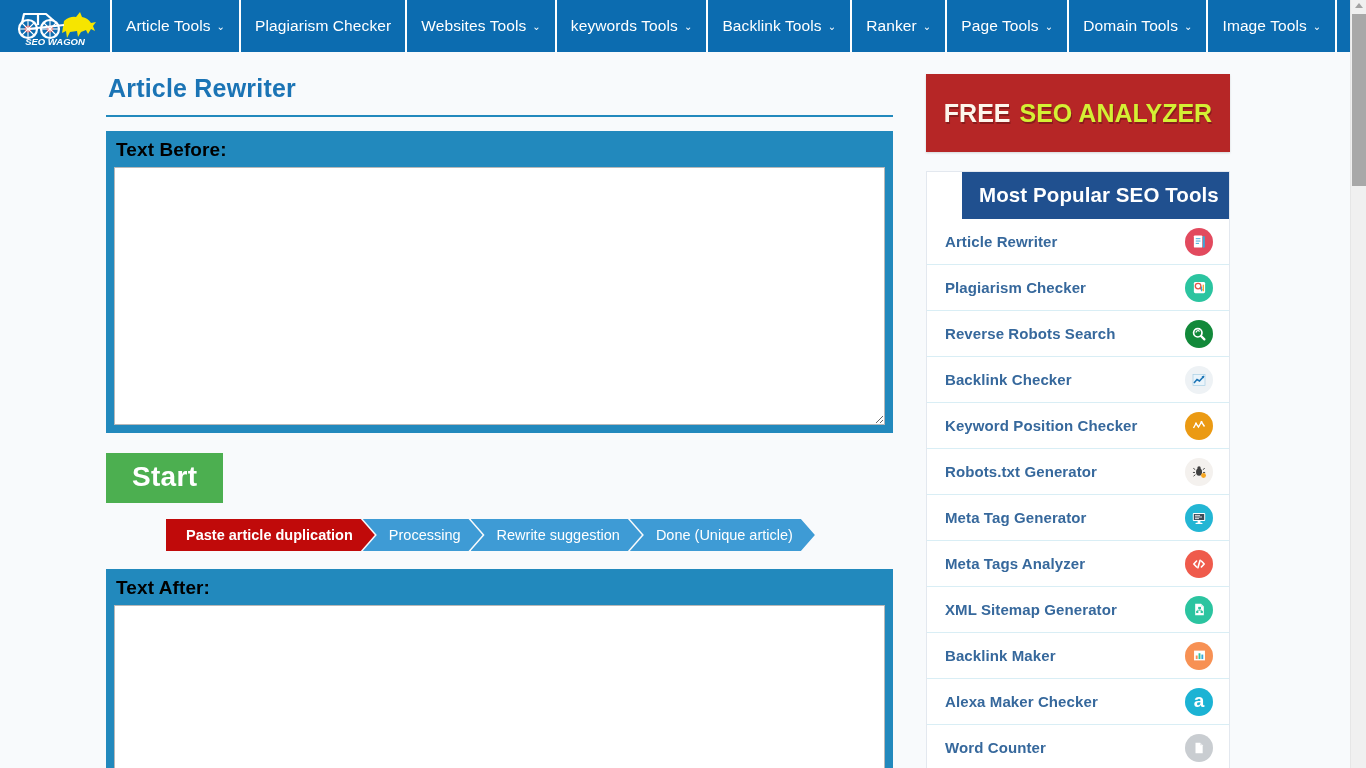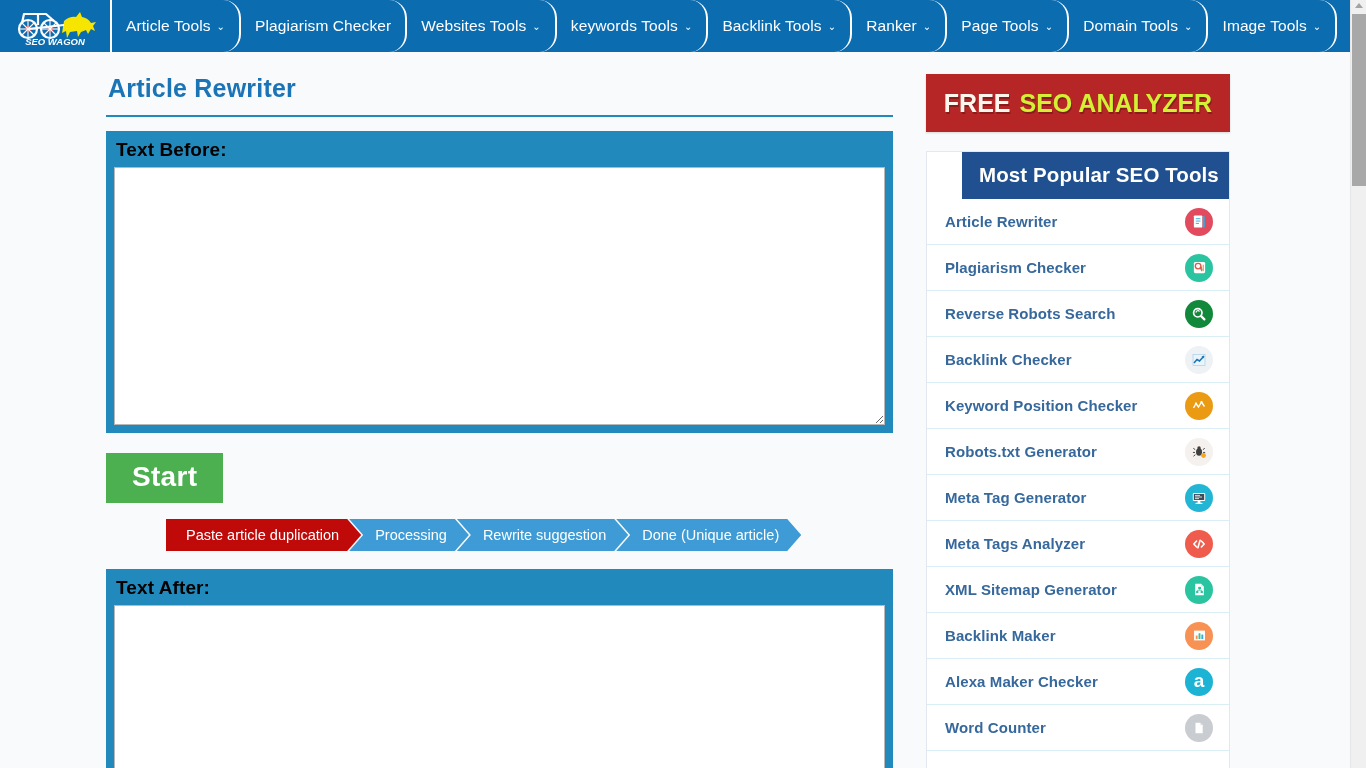--- a/index.html
+++ b/index.html
@@ -45,21 +45,20 @@
     align-items: center;
     gap: 6px;
     padding: 0 14px;
     color: #ffffff;
     font-size: 15.5px;
     letter-spacing: .1px;
     border-right: 2px solid #ffffff;
     white-space: nowrap;
     cursor: pointer;
     user-select: none;
-    border-radius: 18px;
   }
   .caret {
     display: inline-block;
     font-size: 10px;
     line-height: 1;
     transform: translateY(1px);
   }
   .nav-filler { flex: 1 1 auto; background: #0c6cb0; }
 
   
@@ -155,28 +154,29 @@
     white-space: nowrap;
     cursor: pointer;
     user-select: none;
     clip-path: polygon(0 0, calc(100% - 14px) 0, 100% 50%, calc(100% - 14px) 100%, 0 100%, 14px 50%);
     margin-left: -12px;
   }
   .step:first-child {
     margin-left: 0;
     padding-left: 20px;
     clip-path: polygon(0 0, calc(100% - 14px) 0, 100% 50%, calc(100% - 14px) 100%, 0 100%);
+    font-weight: bold;
   }
   .step.active { background: #c00a0a; }
   .step.pending { background: #3e9bd5; }
 
   
   .analyzer-banner {
     width: 304px;
-    height: 58px;
+    height: 78px;
     background: #b62626;
     display: flex;
     align-items: center;
     justify-content: center;
     gap: 9px;
     cursor: pointer;
     margin-bottom: 19px;
     box-shadow: 0 1px 2px rgba(0,0,0,.15);
   }
   .analyzer-banner .free {

